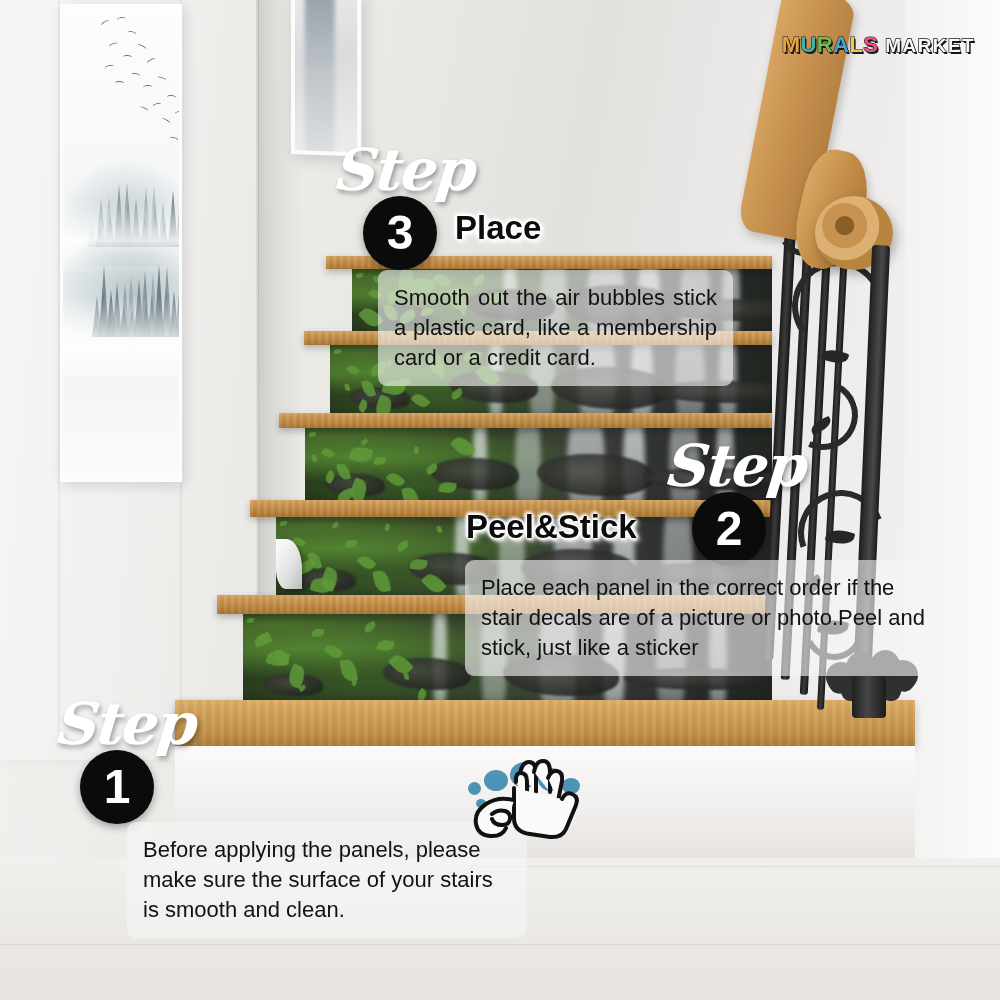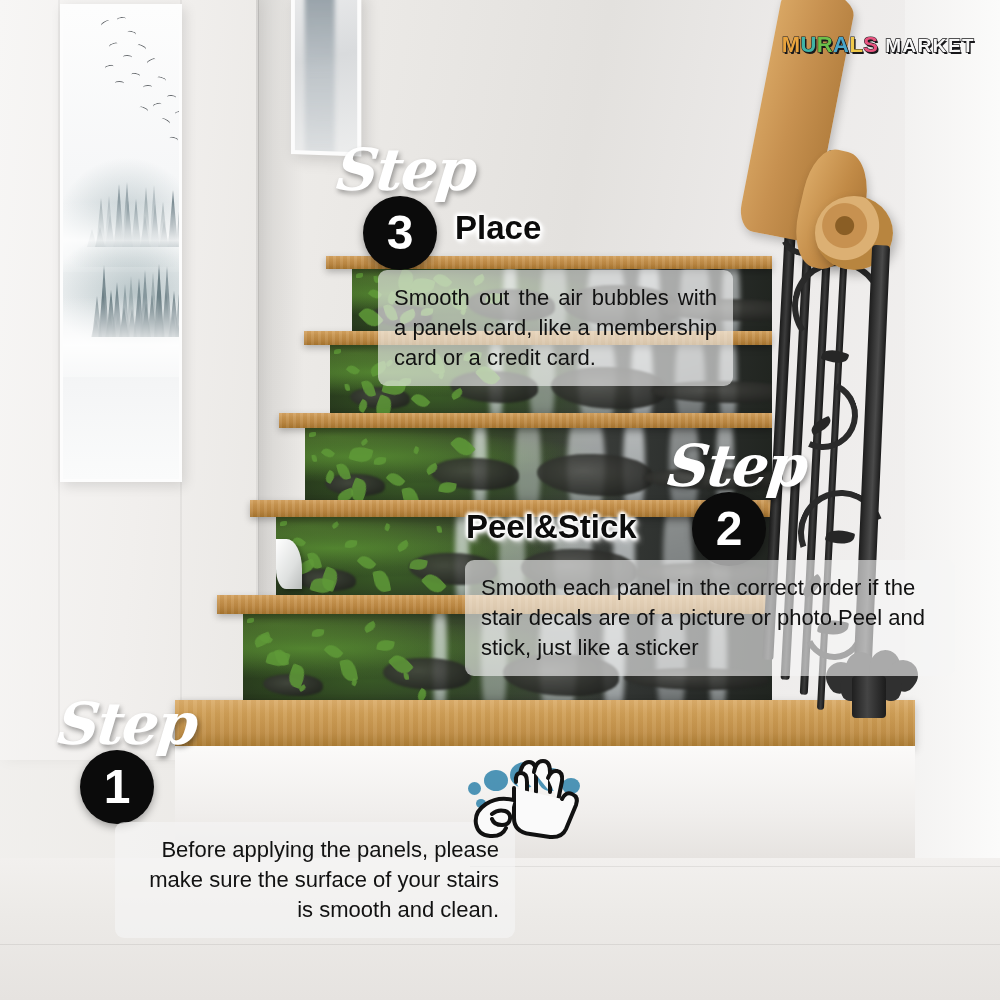--- a/index.html
+++ b/index.html
@@ -503,38 +503,38 @@
     <span class="market">MARKET</span>
   </div>
 
   <div class="step-badge">
     <div class="step-word" style="left:337px; top:136px;">Step</div>
     <div class="step-circle" style="left:363px; top:196px;">
       <span class="step-num">3</span>
     </div>
   </div>
   <div class="step-heading" style="left:455px; top:209px;">Place</div>
-  <div class="step-body" style="left:378px; top:270px; width:355px;">Smooth out the air bubbles with a panels card, like a membership card or a credit card.</div>
+  <div class="step-body" style="left:378px; top:270px; width:355px;">Smooth out the air bubbles stick a plastic card, like a membership card or a credit card.</div>
 
   <div class="step-badge">
     <div class="step-word" style="left:668px; top:432px;">Step</div>
     <div class="step-circle" style="left:692px; top:492px;">
       <span class="step-num">2</span>
     </div>
   </div>
   <div class="step-heading" style="left:466px; top:508px;">Peel&amp;Stick</div>
-  <div class="step-body last-left" style="left:465px; top:560px; width:490px;">Smooth each panel in the correct order if the stair decals are of a picture or photo.Peel and stick, just like a sticker</div>
+  <div class="step-body last-left" style="left:465px; top:560px; width:490px;">Place each panel in the correct order if the stair decals are of a picture or photo.Peel and stick, just like a sticker</div>
 
   <div class="step-badge">
     <div class="step-word" style="left:58px; top:690px;">Step</div>
     <div class="step-circle" style="left:80px; top:750px;">
       <span class="step-num">1</span>
     </div>
   </div>
-  <div class="step-body last-left" style="left:115px; top:822px; width:400px;text-align:right;">Before applying the panels, please make sure the surface of your stairs is smooth and clean.</div>
+  <div class="step-body last-left" style="left:127px; top:822px; width:400px;">Before applying the panels, please make sure the surface of your stairs is smooth and clean.</div>
 
   <div class="clean-icon">
     <div class="bubble" style="left:6px;  top:30px; width:13px; height:13px;"></div>
     <div class="bubble" style="left:22px; top:18px; width:24px; height:21px;"></div>
     <div class="bubble" style="left:48px; top:10px; width:30px; height:26px;"></div>
     <div class="bubble" style="left:76px; top:16px; width:26px; height:23px;"></div>
     <div class="bubble" style="left:100px;top:26px; width:18px; height:16px;"></div>
     <div class="bubble" style="left:14px; top:47px; width:10px; height:9px;"></div>
     <svg width="132" height="96" viewBox="0 0 132 96" style="position:absolute;left:0;top:0">
       <g fill="#fafafa" stroke="#111" stroke-width="4" stroke-linejoin="round" stroke-linecap="round">

